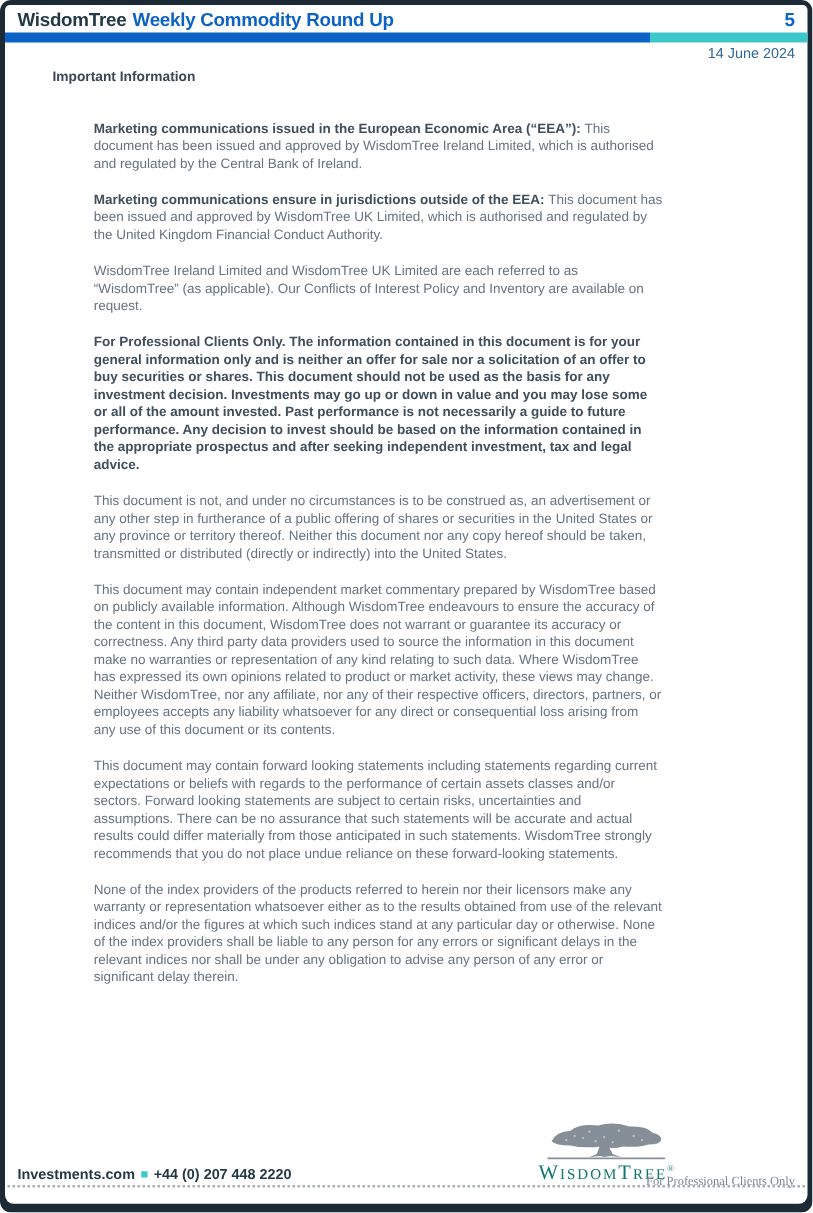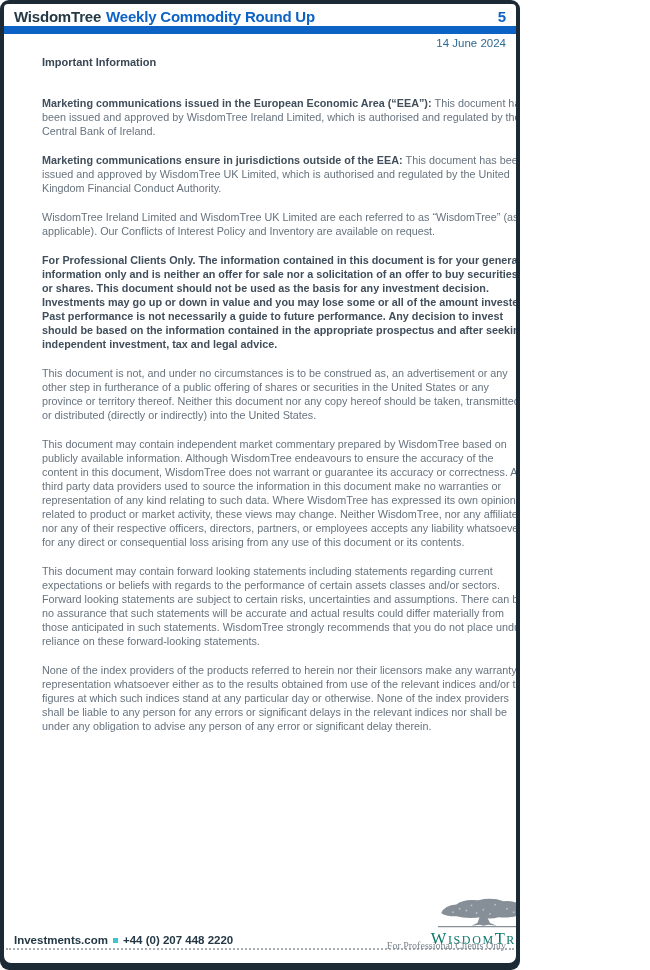--- a/index.html
+++ b/index.html
@@ -1,21 +1,21 @@
 <!DOCTYPE html>
 <html><head>
 <meta charset="utf-8">
 <style>
   * { margin: 0; padding: 0; box-sizing: border-box; }
   html, body { background: #ffffff; }
   body { font-family: "Liberation Sans", sans-serif; width: 650px; }
 
   .page {
     position: relative;
-    width: 520px;
+    width: 650px;
     height: 970px;
     background: #1b2a35;
     border-radius: 9px;
     overflow: hidden;
   }
   .sheet {
     position: absolute;
     left: 4px; right: 4px; top: 4px; bottom: 7px;
     background: #ffffff;
     border-radius: 4px 4px 7px 7px;
@@ -72,20 +72,21 @@
     font-size: 11px;
     font-weight: bold;
     color: #3a4754;
     margin-bottom: 28px;
   }
   .content p {
     font-size: 10.8px;
     line-height: 14px;
     color: #67737e;
     margin-bottom: 15px;
+    margin-left: 33px;
   }
   .content p strong {
     color: #414e5b;
   }
   .content p.bold {
     font-weight: bold;
     color: #414e5b;
   }
 
   

